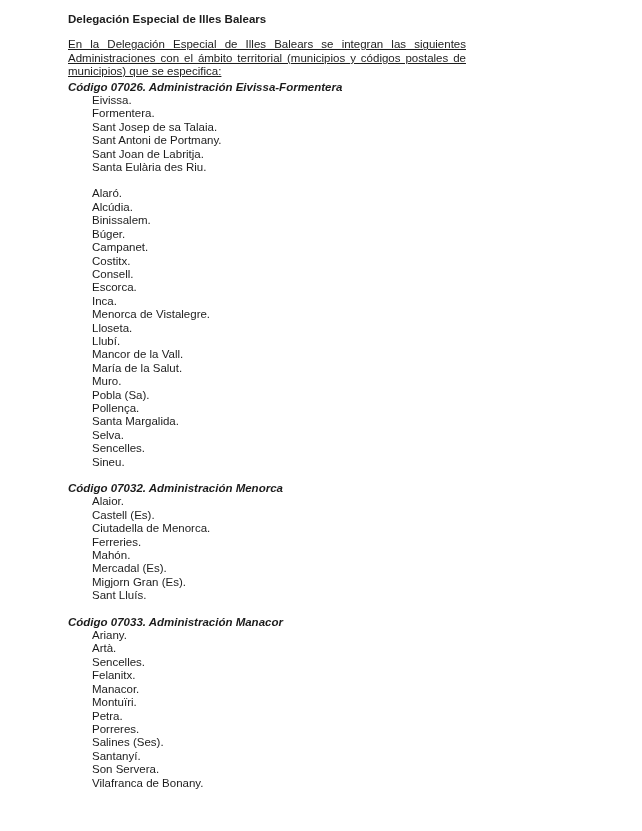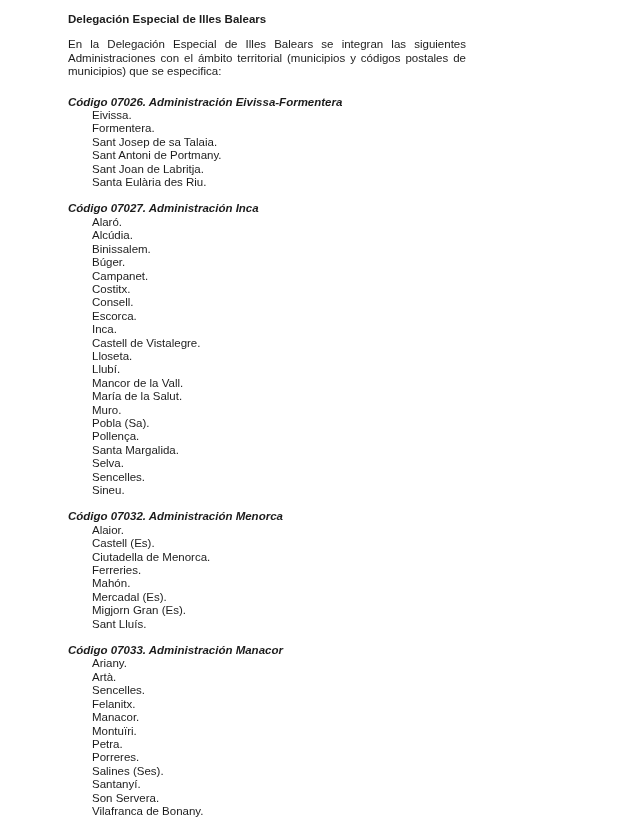--- a/index.html
+++ b/index.html
@@ -23,26 +23,27 @@
   .doc-title {
     font-size: 11.5px;
     font-weight: bold;
     margin: 0 0 12px 0;
     line-height: 13.4px;
   }
   .intro {
     margin: 0;
     max-width: 510px;
     text-align: justify;
+    text-decoration: underline;
   }
   .section {
     margin-top: 13px;
   }
   #sections .section:first-child {
-    margin-top: 17px;
+    margin-top: 2px;
   }
   .section-heading {
     font-size: 11.5px;
     font-weight: bold;
     font-style: italic;
     margin: 0;
     line-height: 13.4px;
   }
   .item {
     white-space: nowrap;
@@ -64,32 +65,31 @@
           <div class="item">Eivissa.</div>
           <div class="item">Formentera.</div>
           <div class="item">Sant Josep de sa Talaia.</div>
           <div class="item">Sant Antoni de Portmany.</div>
           <div class="item">Sant Joan de Labritja.</div>
           <div class="item">Santa Eulària des Riu.</div>
         </div>
   </section>
 
   <section class="section">
-    <h2 class="section-heading">Código 07027. Administración Inca</h2>
     <div class="items">
           <div class="item">Alaró.</div>
           <div class="item">Alcúdia.</div>
           <div class="item">Binissalem.</div>
           <div class="item">Búger.</div>
           <div class="item">Campanet.</div>
           <div class="item">Costitx.</div>
           <div class="item">Consell.</div>
           <div class="item">Escorca.</div>
           <div class="item">Inca.</div>
-          <div class="item">Castell de Vistalegre.</div>
+          <div class="item">Menorca de Vistalegre.</div>
           <div class="item">Lloseta.</div>
           <div class="item">Llubí.</div>
           <div class="item">Mancor de la Vall.</div>
           <div class="item">María de la Salut.</div>
           <div class="item">Muro.</div>
           <div class="item">Pobla (Sa).</div>
           <div class="item">Pollença.</div>
           <div class="item">Santa Margalida.</div>
           <div class="item">Selva.</div>
           <div class="item">Sencelles.</div>

